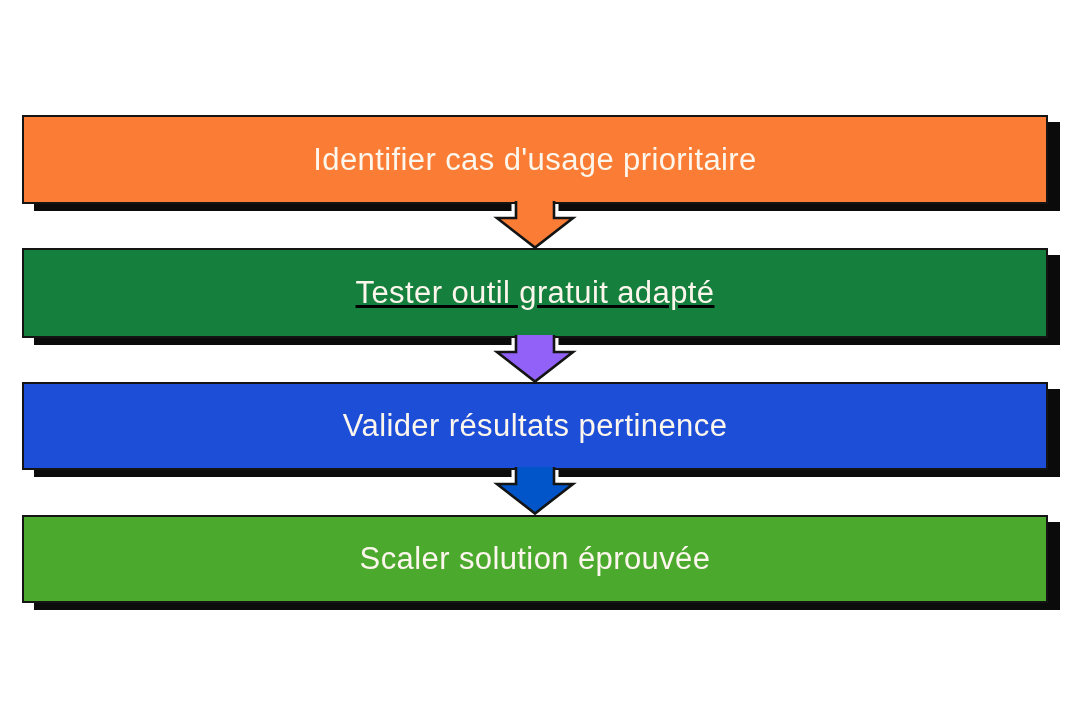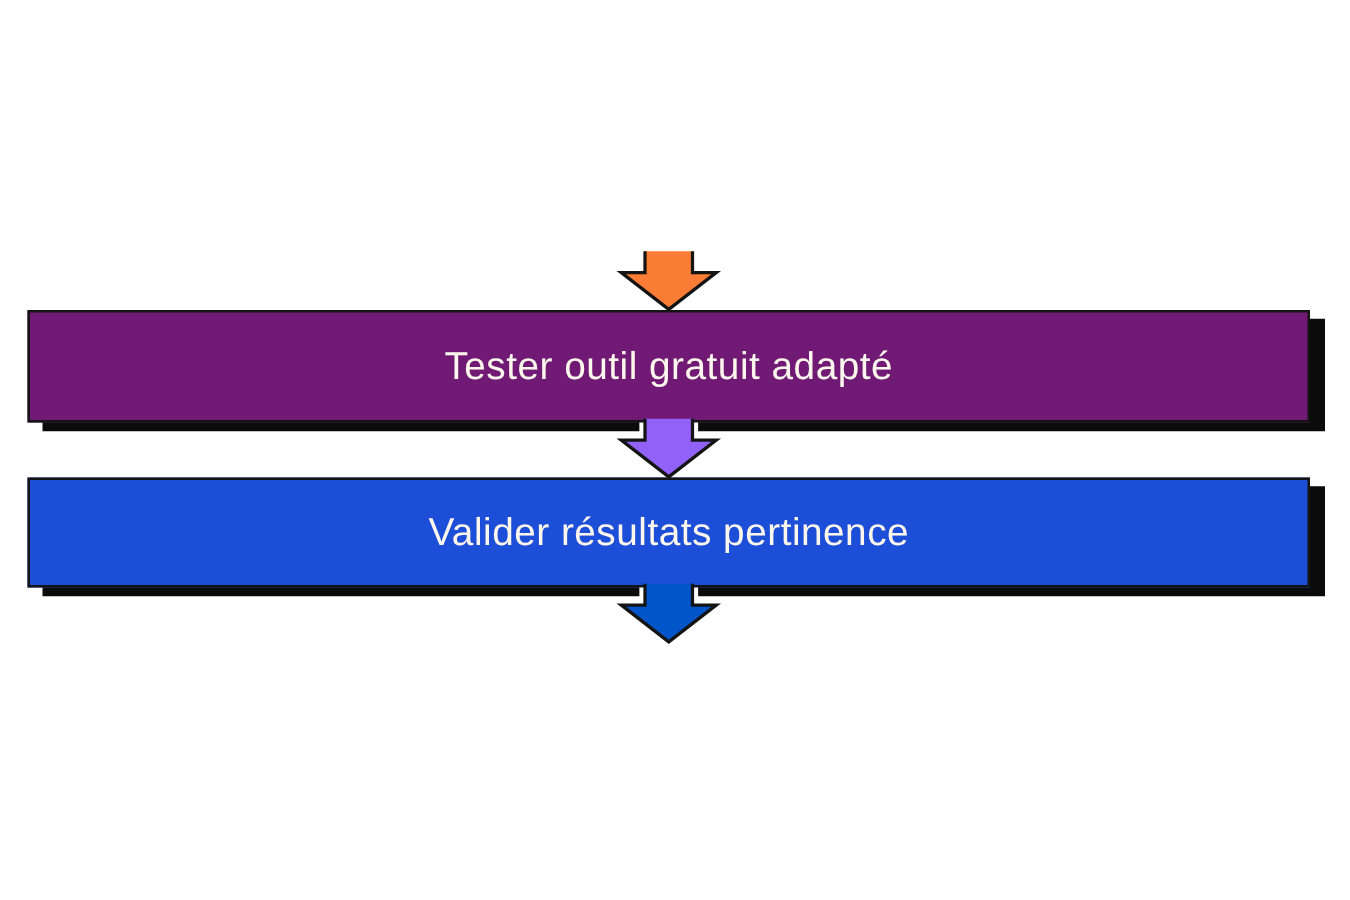--- a/index.html
+++ b/index.html
@@ -50,41 +50,47 @@
   .arrow-1 { top: 335px; }
   .arrow-2 { top: 467px; }
   .arrow-halo { stroke: #ffffff; stroke-width: 9; fill: none; }
   .arrow-outline { stroke: #141414; stroke-width: 2.6; fill: none; stroke-linejoin: miter; }
 </style>
 </head>
 <body>
 
 <div class="canvas">
 
+  <div class="bar bar-0" style="background: rgb(251, 125, 53);">
+    <span class="bar-label" style="color: rgb(253, 246, 236);">Identifier cas d'usage prioritaire</span>
+  </div>
 
   <svg class="arrow arrow-0" viewBox="0 0 84 48">
     <path class="arrow-halo" d="M23,3 V17 M61,3 V17"></path>
     <polygon class="arrow-fill" points="23,0 23,17 4,17 42,46.5 80,17 61,17 61,0" fill="#FB7D35"></polygon>
     <path class="arrow-outline" d="M23,0 L23,17 L4,17 L42,46.5 L80,17 L61,17 L61,0"></path>
   </svg>
 
-  <div class="bar bar-1" style="background: #701a75;">
+  <div class="bar bar-1" style="background: #15803d; text-decoration: underline;">
     <span class="bar-label" style="color: rgb(253, 246, 236);">Tester outil gratuit adapté</span>
   </div>
 
   <svg class="arrow arrow-1" viewBox="0 0 84 48">
     <path class="arrow-halo" d="M23,3 V17 M61,3 V17"></path>
     <polygon class="arrow-fill" points="23,0 23,17 4,17 42,46.5 80,17 61,17 61,0" fill="#9161F8"></polygon>
     <path class="arrow-outline" d="M23,0 L23,17 L4,17 L42,46.5 L80,17 L61,17 L61,0"></path>
   </svg>
 
   <div class="bar bar-2" style="background: #1d4ed8;">
     <span class="bar-label" style="color: rgb(253, 246, 236);">Valider résultats pertinence</span>
   </div>
 
   <svg class="arrow arrow-2" viewBox="0 0 84 48">
     <path class="arrow-halo" d="M23,3 V17 M61,3 V17"></path>
     <polygon class="arrow-fill" points="23,0 23,17 4,17 42,46.5 80,17 61,17 61,0" fill="#0155C8"></polygon>
     <path class="arrow-outline" d="M23,0 L23,17 L4,17 L42,46.5 L80,17 L61,17 L61,0"></path>
   </svg>
 
+  <div class="bar bar-3" style="background: rgb(75, 169, 46);">
+    <span class="bar-label" style="color: rgb(253, 246, 236);">Scaler solution éprouvée</span>
+  </div>
 
 </div>
 
 </body></html>

